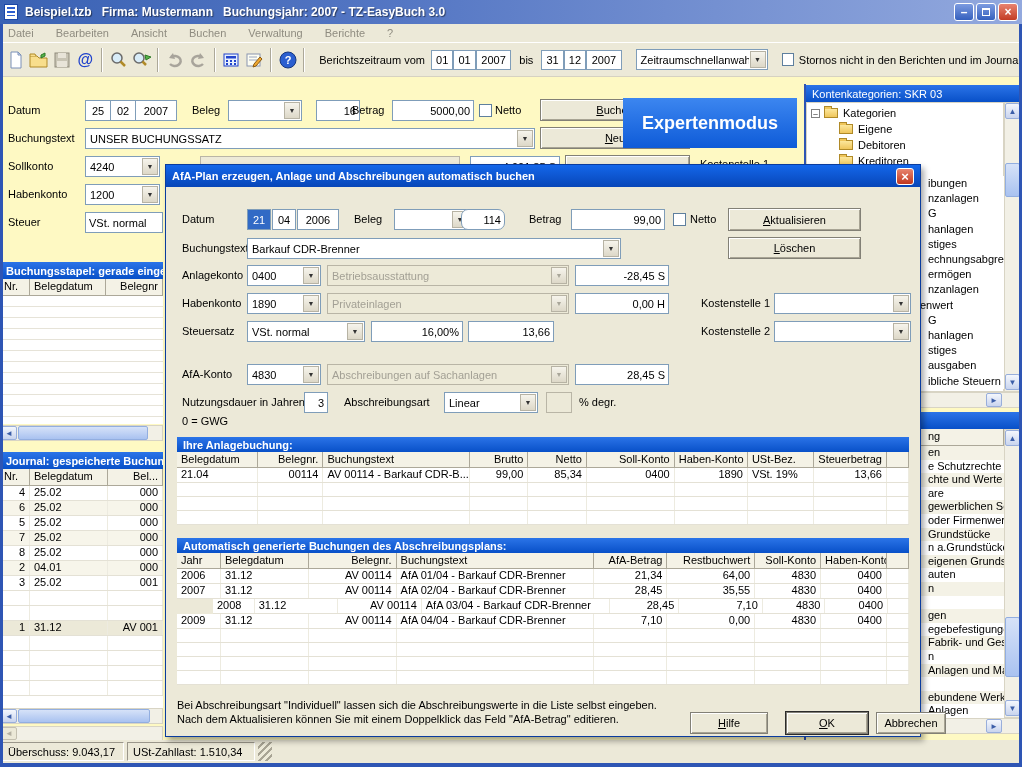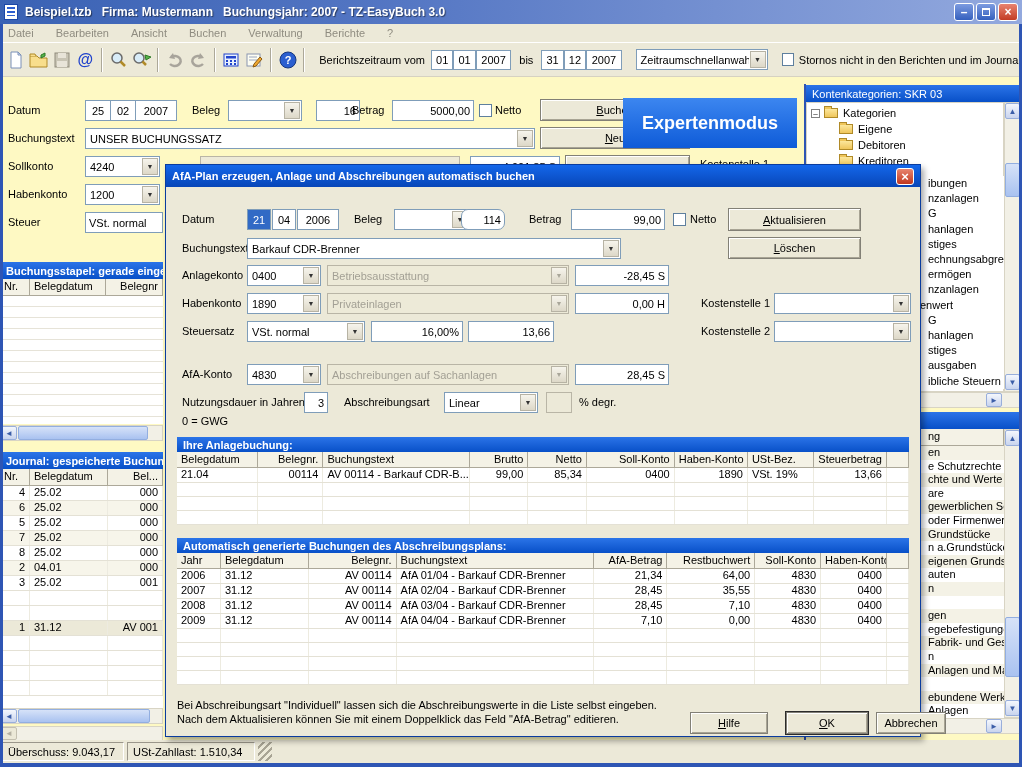--- a/index.html
+++ b/index.html
@@ -632,21 +632,21 @@
         <div>2007</div>
         <div>31.12</div>
         <div class="ra">AV 00114</div>
         <div>AfA 02/04 - Barkauf CDR-Brenner</div>
         <div class="ra">28,45</div>
         <div class="ra">35,55</div>
         <div class="ra">4830</div>
         <div class="ra">0400</div>
         <div></div>
       </div>
-      <div class="trow" style="grid-template-columns:6% 12% 12% 27% 10% 12% 9% 9% 3%;height:15px;">
+      <div class="trow" style="grid-template-columns:6% 12% 12% 27% 10% 12% 9% 9% 3%;height:15px;margin-left:36px;">
         <div>2008</div>
         <div>31.12</div>
         <div class="ra">AV 00114</div>
         <div>AfA 03/04 - Barkauf CDR-Brenner</div>
         <div class="ra">28,45</div>
         <div class="ra">7,10</div>
         <div class="ra">4830</div>
         <div class="ra">0400</div>
         <div></div>
       </div>

